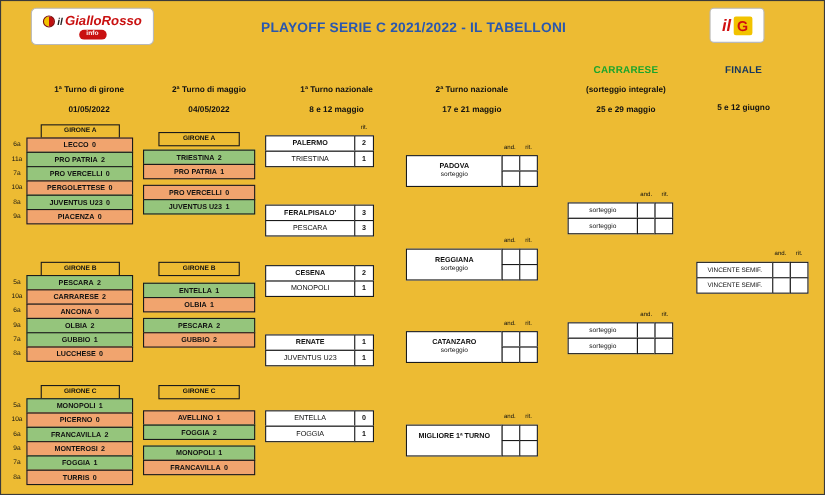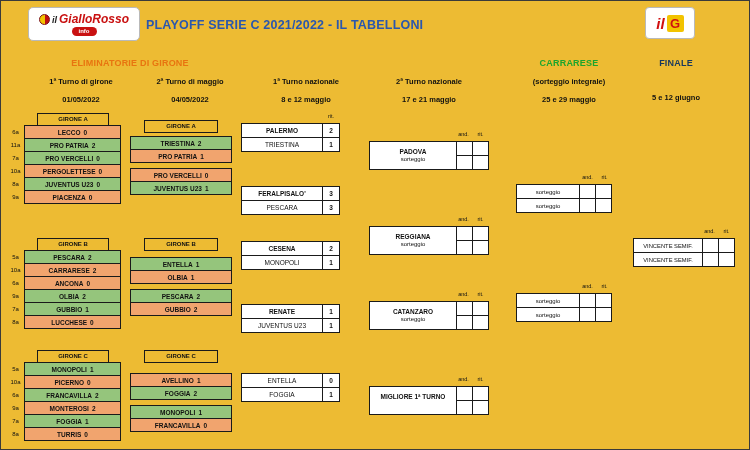--- a/index.html
+++ b/index.html
@@ -9,21 +9,21 @@
 
   
   .logo-box{left:27px;top:6px;width:112px;height:34px;background:#fff;border:1px solid #b9b9b9;border-radius:5px;
             display:flex;flex-direction:column;align-items:center;justify-content:center;gap:1px;}
   .logo-line{display:flex;align-items:baseline;gap:2px;}
   .logo-emblem{width:11px;height:11px;border-radius:50%;align-self:center;border:1px solid #7a1010;
                background:linear-gradient(90deg,#F2C300 50%,#C01010 50%);}
   .logo-il{font-size:9px;font-weight:bold;font-style:italic;color:#222;}
   .logo-name{font-size:12px;font-weight:bold;font-style:italic;color:#C91111;}
   .logo-info{background:#C91111;color:#fff;font-size:6px;font-weight:bold;line-height:9px;padding:0 7px;border-radius:5px;}
-  .title{left:145px;top:17px;width:460px;font-size:12.5px;font-weight:bold;color:#2A57AE;letter-spacing:.2px;}
+  .title{left:145px;top:17px;width:460px;text-align:center;font-size:12.5px;font-weight:bold;color:#2A57AE;letter-spacing:.2px;}
   .rlogo{left:644px;top:6px;width:50px;height:32px;background:#fff;border:1px solid #b9b9b9;border-radius:4px;
          display:flex;align-items:center;justify-content:center;gap:2px;}
   .rlogo-i{color:#D01010;font-weight:bold;font-style:italic;font-size:15px;}
   .rlogo-g{width:17px;height:17px;background:#F2C300;color:#D01010;font-weight:bold;font-size:13px;border-radius:2px;
            display:flex;align-items:center;justify-content:center;}
 
   
   .ph{font-weight:bold;text-align:center;font-size:9px;letter-spacing:.2px;}
   .sub{font-weight:bold;text-align:center;font-size:7.5px;color:#111;}
 
@@ -83,21 +83,20 @@
     <span class="logo-info">info</span>
   </div>
 
   <div class="abs title">PLAYOFF SERIE C 2021/2022 - IL TABELLONI</div>
 
   <div class="abs rlogo">
     <span class="rlogo-i">il</span>
     <span class="rlogo-g">G</span>
   </div>
 
-  <div class="abs ph" style="left:18px;top:57px;width:222px;color:#E87410">ELIMINATORIE DI GIRONE</div>
   <div class="abs ph" style="left:512px;top:57px;width:112px;color:#1CA52C">CARRARESE</div>
   <div class="abs ph" style="left:633px;top:57px;width:84px;color:#17375E">FINALE</div>
 
   <div class="abs sub" style="left:22px;top:76px;width:116px">1ª Turno di girone</div>
   <div class="abs sub" style="left:22px;top:94px;width:116px">01/05/2022</div>
   <div class="abs sub" style="left:136px;top:76px;width:106px">2ª Turno di maggio</div>
   <div class="abs sub" style="left:136px;top:94px;width:106px">04/05/2022</div>
   <div class="abs sub" style="left:247px;top:76px;width:116px">1ª Turno nazionale</div>
   <div class="abs sub" style="left:247px;top:94px;width:116px">8 e 12 maggio</div>
   <div class="abs sub" style="left:366px;top:76px;width:124px">2ª Turno nazionale</div>

